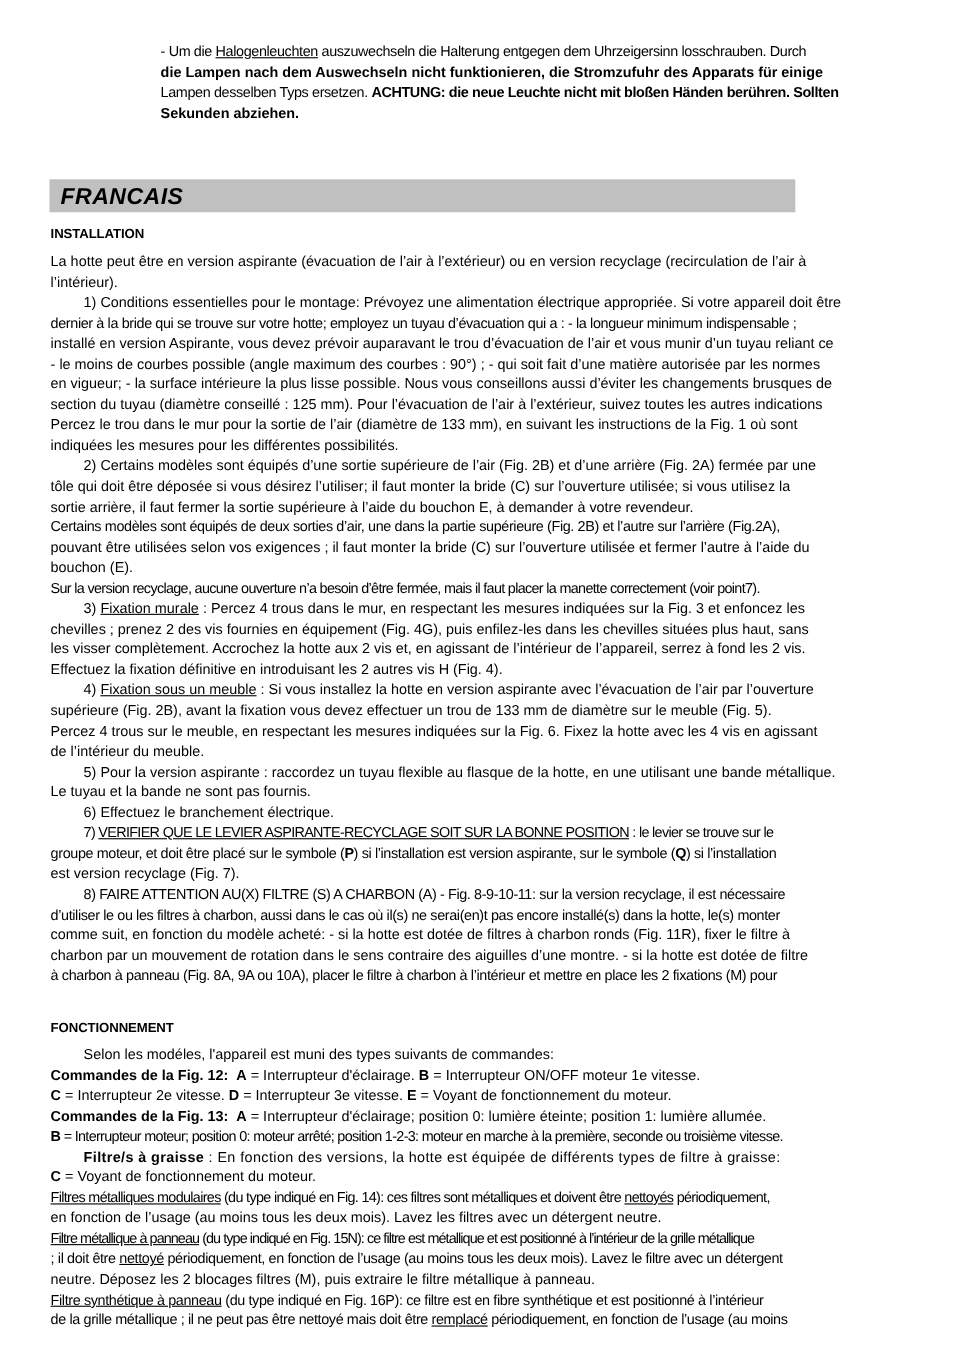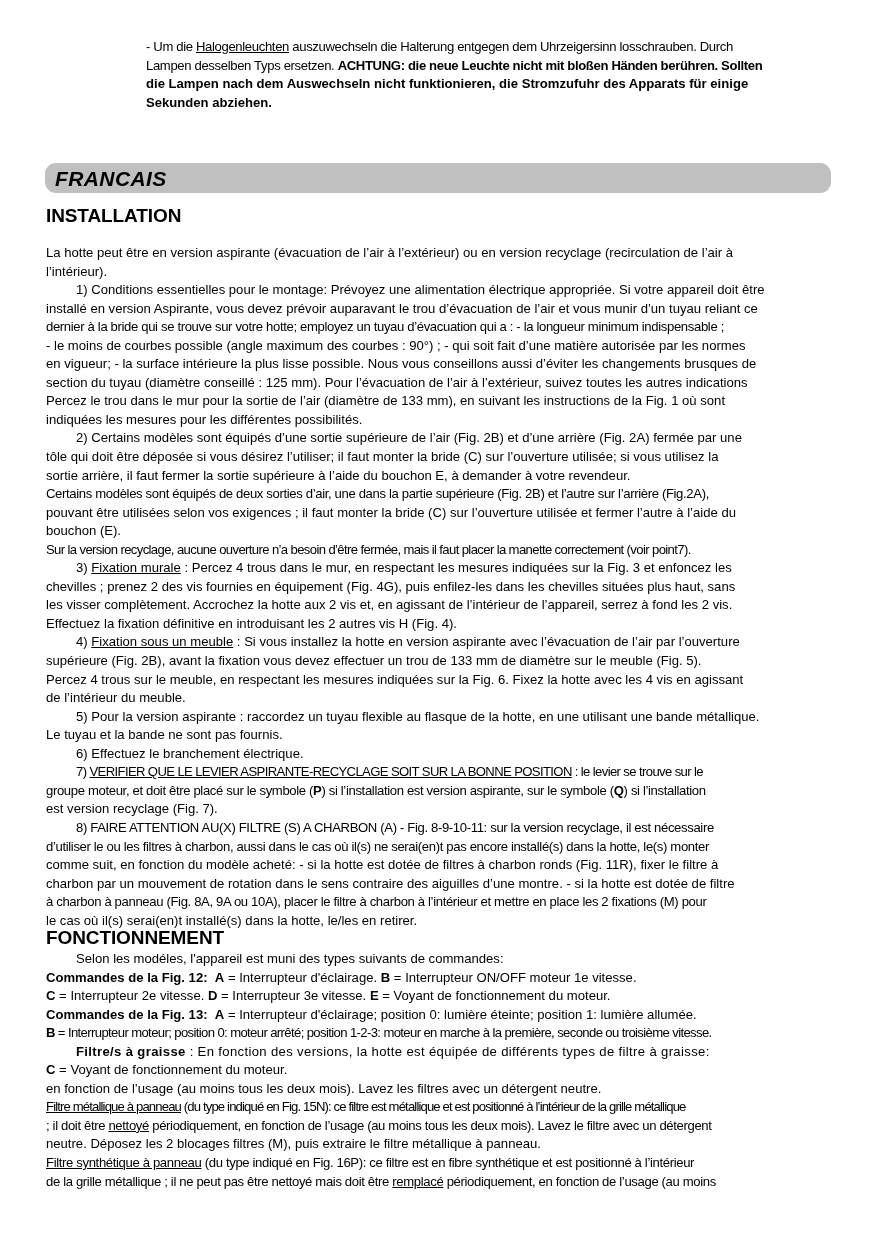--- a/index.html
+++ b/index.html
@@ -37,56 +37,55 @@
   }
   .de-block .ln { display: block; white-space: nowrap; }
   .de-block b { font-weight: bold; }
   .u { text-decoration: underline; }
 
   
   .lang-bar {
     position: absolute;
     left: 45px;
     top: 163px;
-    width: 786px;
+    width: 678px;
     height: 30px;
     background: #c0c0c0;
-    border-radius: 11px;
   }
   .lang-bar .lang-title {
     position: absolute;
     left: 10px;
     top: 4px;
     font-size: 21px;
     font-weight: bold;
     font-style: italic;
     letter-spacing: 0.4px;
     color: #000;
   }
 
   
   .sec-head {
     position: absolute;
     left: 46px;
-    font-size: 19px;
+    font-size: 12px;
     font-weight: bold;
     letter-spacing: -0.1px;
   }
   #h-installation { top: 205px; }
   #h-fonctionnement { top: 927px; }
 
   
   .body-block {
     position: absolute;
     left: 46px;
     width: 787px;
     font-size: 13.1px;
     line-height: 18.55px;
   }
-  #blk-installation { top: 229px; margin-top: 15px; }
+  #blk-installation { top: 229px; }
   #blk-fonctionnement { top: 950px; }
 
   .body-block .ln {
     display: block;
     white-space: nowrap;
     overflow: visible;
   }
   .body-block b { font-weight: bold; }
 
   
@@ -96,38 +95,38 @@
   .loose   { letter-spacing: 0.35px; }
   .ind { padding-left: 30px; }
 </style>
 </head>
 <body>
 
 <div class="page">
 
   <div class="de-block">
     <span class="ln tight"><span> - Um die </span><span class="u">Halogenleuchten</span><span> auszuwechseln die Halterung entgegen dem Uhrzeigersinn losschrauben. Durch</span></span>
+    <span class="ln"><b>die Lampen nach dem Auswechseln nicht funktionieren, die Stromzufuhr des Apparats für einige</b></span>
     <span class="ln tight"><span>Lampen desselben Typs ersetzen. </span><b>ACHTUNG: die neue Leuchte nicht mit bloßen Händen berühren. Sollten</b></span>
-    <span class="ln"><b>die Lampen nach dem Auswechseln nicht funktionieren, die Stromzufuhr des Apparats für einige</b></span>
     <span class="ln"><b>Sekunden abziehen.</b></span>
   </div>
 
   <div class="lang-bar">
     <span class="lang-title">FRANCAIS</span>
   </div>
 
   <div class="sec-head" id="h-installation">INSTALLATION</div>
 
   <div class="body-block" id="blk-installation">
 
     <span class="ln">La hotte peut être en version aspirante (évacuation de l’air à l’extérieur) ou en version recyclage (recirculation de l’air à</span>
     <span class="ln">l’intérieur).</span>
     <span class="ln ind">1) Conditions essentielles pour le montage: Prévoyez une alimentation électrique appropriée. Si votre appareil doit être</span>
+    <span class="ln tight">dernier à la bride qui se trouve sur votre hotte; employez un tuyau d’évacuation qui a : - la longueur minimum indispensable ;</span>
     <span class="ln">installé en version Aspirante, vous devez prévoir auparavant le trou d’évacuation de l’air et vous munir d’un tuyau reliant ce</span>
-    <span class="ln tight">dernier à la bride qui se trouve sur votre hotte; employez un tuyau d’évacuation qui a : - la longueur minimum indispensable ;</span>
     <span class="ln">-  le moins de courbes possible (angle maximum des courbes : 90°) ; - qui soit fait d’une matière autorisée par les normes</span>
     <span class="ln">en vigueur; - la surface intérieure la plus lisse possible. Nous vous conseillons aussi d’éviter les changements brusques de</span>
     <span class="ln">section du tuyau (diamètre conseillé : 125 mm). Pour l’évacuation de l’air à l’extérieur, suivez toutes les autres indications</span>
     <span class="ln">Percez le trou dans le mur pour la sortie de l’air (diamètre de 133 mm), en suivant les instructions de la Fig. 1 où sont</span>
     <span class="ln">indiquées les mesures pour les différentes possibilités.</span>
     <span class="ln ind">2) Certains modèles sont équipés d’une sortie supérieure de l’air (Fig. 2B) et d’une arrière (Fig. 2A) fermée par une</span>
     <span class="ln">tôle qui doit être déposée si vous désirez l’utiliser; il faut monter la bride (C) sur l’ouverture utilisée; si vous utilisez la</span>
     <span class="ln">sortie arrière, il faut fermer la sortie supérieure à l’aide du bouchon E, à demander à votre revendeur.</span>
     <span class="ln tight">Certains modèles sont équipés de deux sorties d’air, une dans la partie supérieure (Fig. 2B) et l’autre sur l’arrière (Fig.2A),</span>
     <span class="ln">pouvant être utilisées selon vos exigences ; il faut monter la bride (C) sur l’ouverture utilisée et fermer l’autre à l’aide du</span>
@@ -152,41 +151,41 @@
     <span class="ln ind tight2"><span>7) </span><span class="u">VERIFIER QUE LE LEVIER ASPIRANTE-RECYCLAGE SOIT SUR LA BONNE POSITION</span><span> : le levier se trouve sur le</span></span>
 
     <span class="ln tight"><span>groupe moteur, et doit être placé sur le symbole (</span><b>P</b><span>) si l’installation est version aspirante, sur le symbole (</span><b>Q</b><span>) si l’installation</span></span>
 
     <span class="ln">est version recyclage (Fig. 7).</span>
     <span class="ln ind tight">8) FAIRE ATTENTION AU(X) FILTRE (S) A CHARBON (A) - Fig. 8-9-10-11: sur la version recyclage, il est nécessaire</span>
     <span class="ln tight">d’utiliser le ou les filtres à charbon, aussi dans le cas où il(s) ne serai(en)t pas encore installé(s) dans la hotte, le(s) monter</span>
     <span class="ln">comme suit, en fonction du modèle acheté: - si la hotte est dotée de filtres à charbon ronds (Fig. 11R), fixer le filtre à</span>
     <span class="ln">charbon par un mouvement de rotation dans le sens contraire des aiguilles d’une montre. - si la hotte est dotée de filtre</span>
     <span class="ln tight">à charbon à panneau (Fig. 8A, 9A ou 10A), placer le filtre à charbon à l’intérieur et mettre en place les 2 fixations (M) pour</span>
-    <span class="ln">le cas où il(s) serai(en)t installé(s) dans la hotte, le/les en retirer.</span>
   </div>
 
   <div class="sec-head" id="h-fonctionnement">FONCTIONNEMENT</div>
 
   <div class="body-block" id="blk-fonctionnement">
 
     <span class="ln ind">Selon les modéles, l'appareil est muni des types suivants de commandes:</span>
 
     <span class="ln"><b>Commandes de la Fig. 12:</b>&nbsp;&nbsp;<b>A</b><span> = Interrupteur d'éclairage.  </span><b>B</b><span> = Interrupteur ON/OFF moteur 1e vitesse.</span></span>
 
     <span class="ln"><b>C</b><span> = Interrupteur 2e vitesse.  </span><b>D</b><span> = Interrupteur 3e vitesse.  </span><b>E</b><span> = Voyant de fonctionnement du moteur.</span></span>
 
     <span class="ln"><b>Commandes de la Fig. 13:</b>&nbsp;&nbsp;<b>A</b><span> = Interrupteur d'éclairage; position 0: lumière éteinte; position 1: lumière allumée.</span></span>
 
     <span class="ln tight2"><b>B</b><span> = Interrupteur moteur; position 0: moteur arrêté; position 1-2-3: moteur en marche à la première, seconde ou troisième vitesse.</span></span>
 
     <span class="ln ind loose"><b>Filtre/s à graisse</b><span> : En fonction des versions, la hotte est équipée de différents types de filtre à graisse:</span></span>
 
     <span class="ln"><b>C</b><span> = Voyant de fonctionnement du moteur.</span></span>
 
+    <span class="ln tight2"><span class="u">Filtres métalliques modulaires</span><span> (du type indiqué en Fig. 14): ces filtres sont métalliques et doivent être </span><span class="u">nettoyés</span><span> périodiquement,</span></span>
 
     <span class="ln">en fonction de l’usage (au moins tous les deux mois). Lavez les filtres avec un détergent neutre.</span>
 
     <span class="ln tight3"><span class="u">Filtre métallique à panneau</span><span> (du type indiqué en Fig. 15N): ce filtre est métallique et est positionné à l’intérieur de la grille métallique</span></span>
 
     <span class="ln tight"><span>; il doit être </span><span class="u">nettoyé</span><span> périodiquement, en fonction de l’usage (au moins tous les deux mois). Lavez le filtre avec un détergent</span></span>
 
     <span class="ln">neutre. Déposez les 2 blocages filtres (M), puis extraire le filtre métallique à panneau.</span>
 
     <span class="ln tight"><span class="u">Filtre synthétique à panneau</span><span>  (du type indiqué en Fig. 16P):  ce filtre est en fibre synthétique et est positionné à l’intérieur</span></span>

